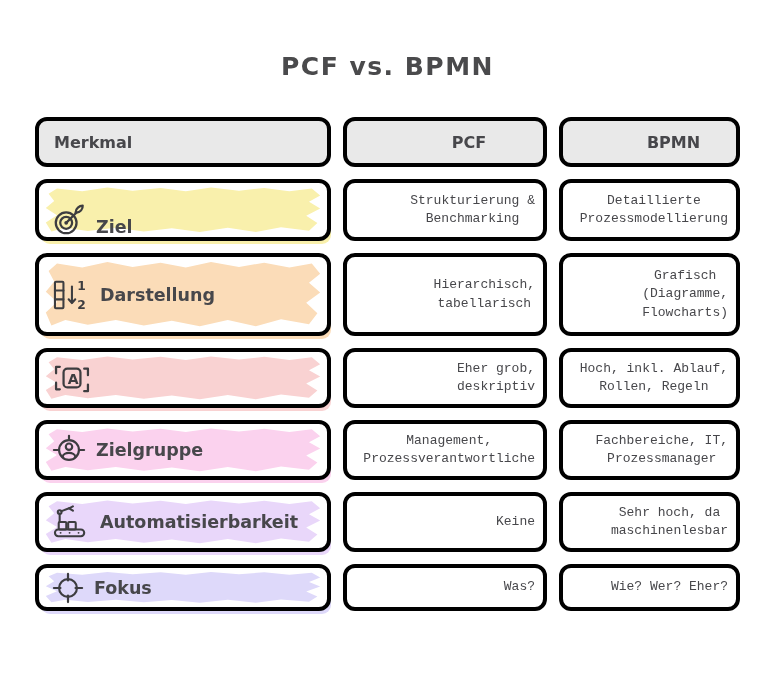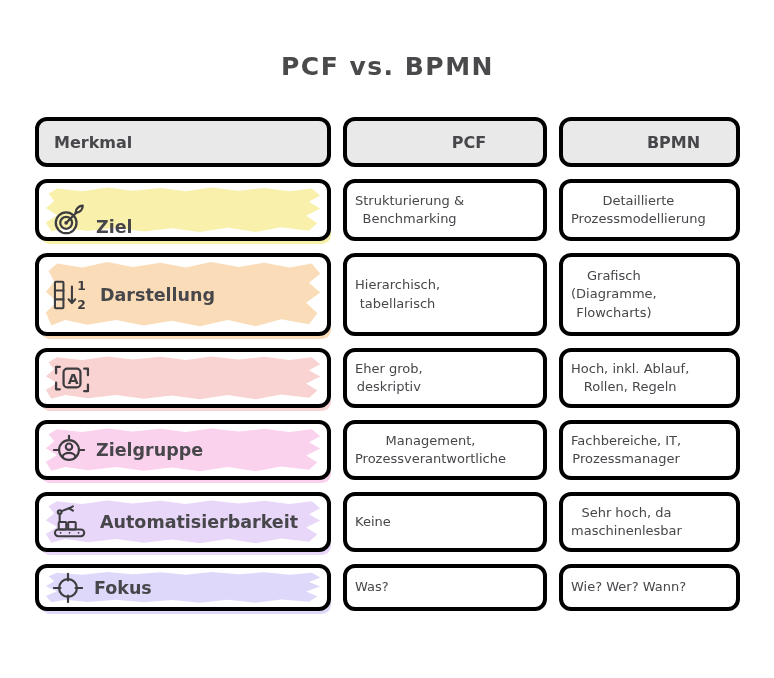--- a/index.html
+++ b/index.html
@@ -17,21 +17,21 @@
     grid-template-rows:50px 62px 83px 60px 60px 60px 47px;
     column-gap:12px;row-gap:12px;
   }
   .cell{
     box-sizing:border-box;border:4px solid #000000;border-radius:12px;
     background:#ffffff;position:relative;display:flex;align-items:center;
     color:#47474b;overflow:hidden;
   }
   .head{background:#e9e9e9;font-weight:bold;font-size:16px;justify-content:center;padding-left:48px;}
   .head-merkmal{justify-content:flex-start;padding-left:15px;}
-  .val{justify-content:flex-start;text-align:center;font-size:13px;line-height:1.4;padding:2px 8px;}
+  .val{justify-content:flex-end;text-align:center;font-size:13px;line-height:1.4;padding:2px 8px;font-family:Liberation Mono, monospace;}
   .val span{white-space:pre-line;position:relative;z-index:1;}
   .feat{justify-content:flex-start;padding-left:13px;font-weight:bold;font-size:17.5px;gap:10px;}
   .feat .flabel,.feat .ficon{position:relative;z-index:1;display:inline-flex;align-items:center;}
   .mark{
     position:absolute;left:4px;right:4px;top:3px;bottom:3px;z-index:0;
     clip-path:polygon(2% 16%,5% 5%,14% 11%,23% 3%,32% 10%,42% 4%,51% 11%,60% 3%,70% 10%,79% 4%,88% 11%,96% 5%,99% 20%,95% 33%,99% 47%,94% 62%,98% 77%,95% 93%,85% 86%,76% 96%,66% 87%,56% 96%,46% 88%,36% 95%,26% 87%,16% 94%,8% 87%,3% 95%,1% 76%,5% 61%,1% 46%,4% 31%);
   }
   .footer{
     position:absolute;right:34px;top:643px;display:flex;align-items:center;gap:14px;
     color:#bfbfbf;font-size:13px;margin-top:40px;
@@ -184,21 +184,21 @@
         <line x1="2" y1="17" x2="9" y2="17"></line>
           <line x1="25" y1="17" x2="32" y2="17"></line>
       </svg>
     </span>
     <span class="flabel">Fokus</span>
   </div>
   <div class="cell val">
     <span>Was?</span>
   </div>
   <div class="cell val">
-    <span>Wie? Wer? Wann?</span>
+    <span>Wie? Wer? Eher?</span>
   </div>
 
 </div>
 
 <div class="footer">
   <span>Made with</span>
   <span>
     <svg width="13" height="13" viewBox="0 0 14 14" fill="none" stroke="#bfbfbf" stroke-width="1.6" stroke-linecap="round">
       <path d="M1.5 9 L7 2.5"></path>
         <path d="M3.5 12 L11 3.5"></path>

